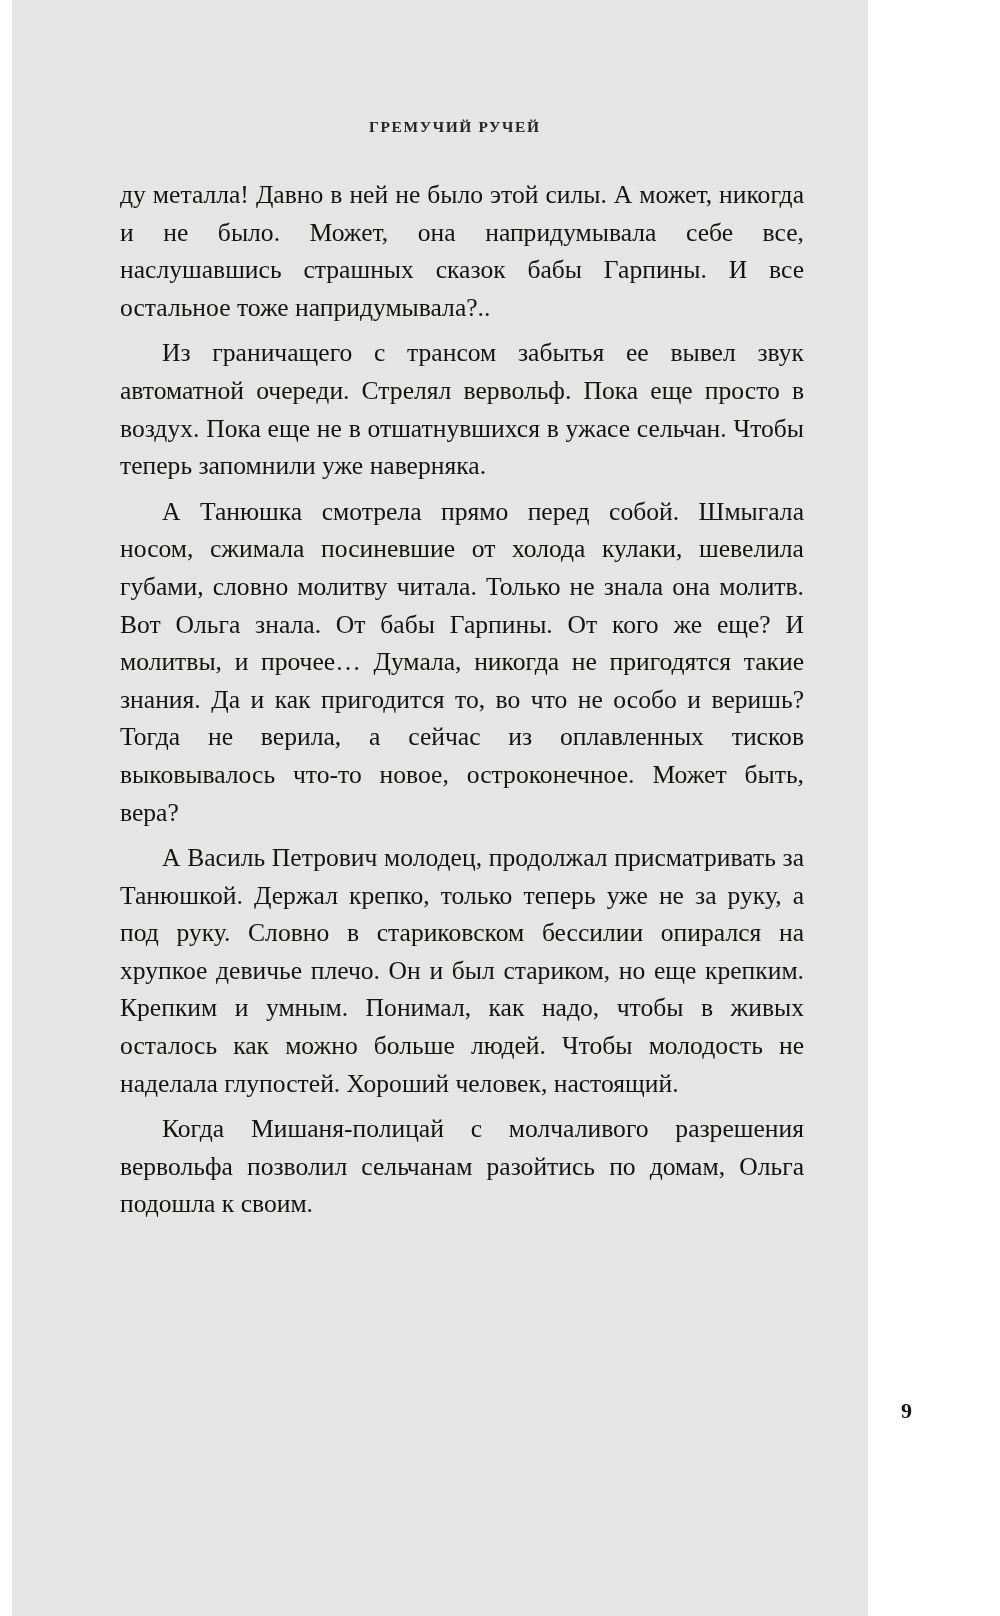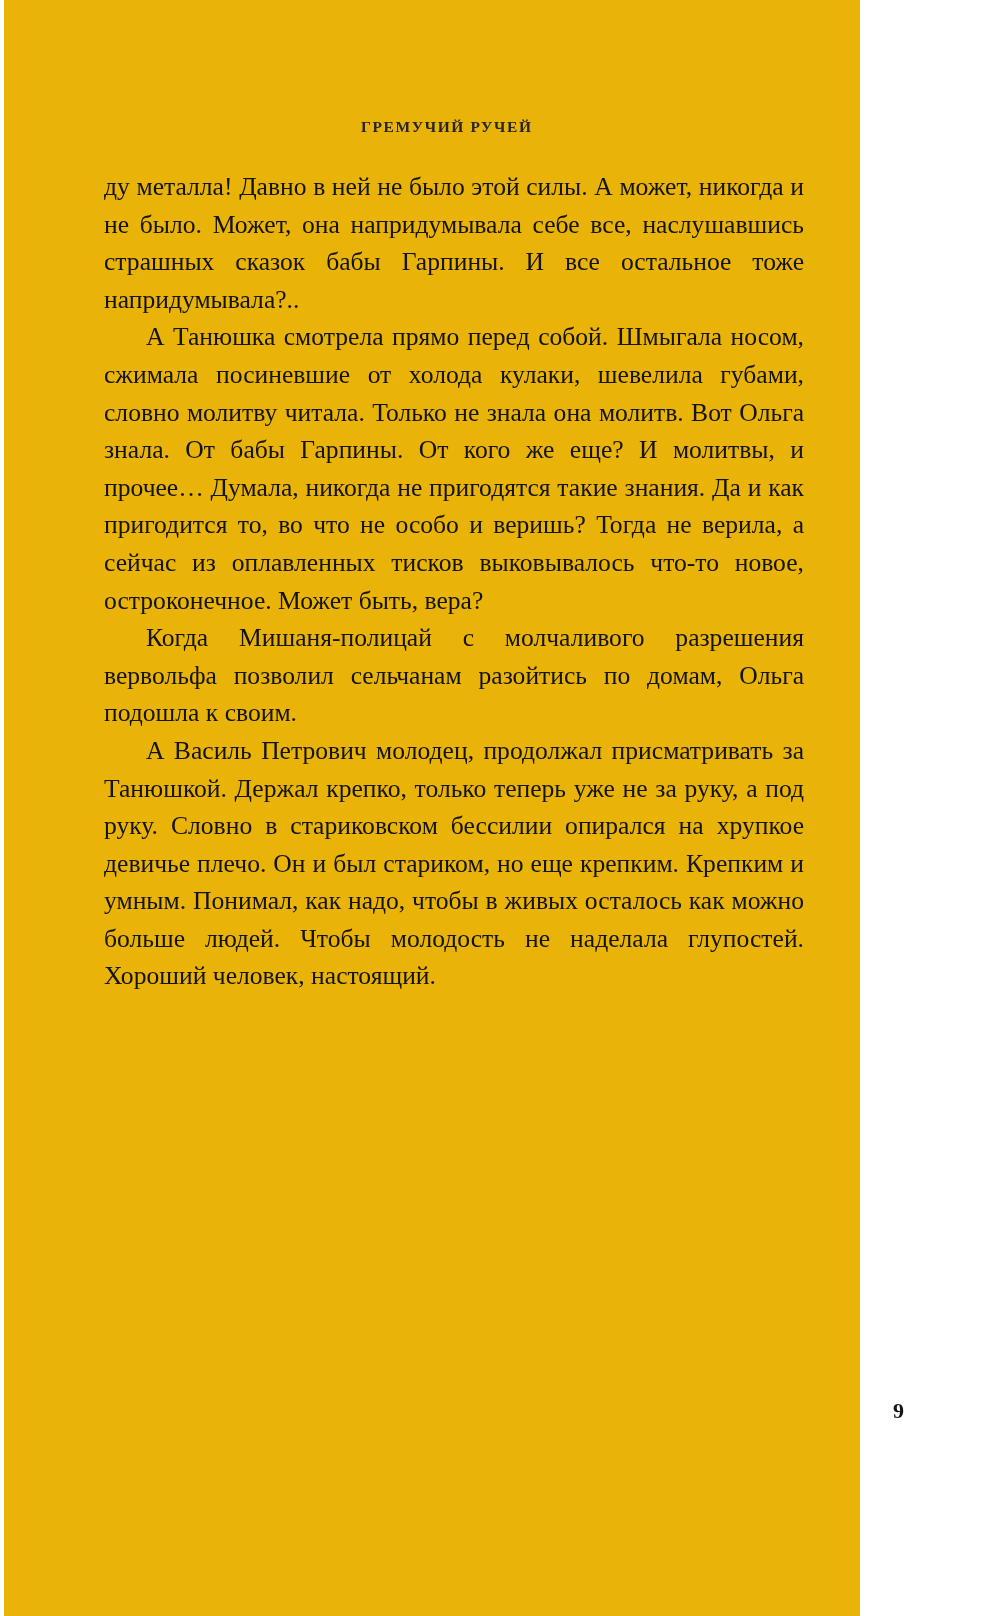--- a/index.html
+++ b/index.html
@@ -11,24 +11,24 @@
     width: 1000px;
     height: 1616px;
     position: relative;
     font-family: "Liberation Serif", "DejaVu Serif", serif;
     color: #1a1a1a;
     overflow: hidden;
   }
   .page {
     position: absolute;
     top: 0;
-    left: 4px;
+    left: 12px;
     width: 856px;
     height: 1616px;
-    background: #eab308;
+    background: #e5e5e5;
   }
   .running-head {
     position: absolute;
     top: 118px;
     left: 357px;
     font-family: "Liberation Serif", "DejaVu Serif", serif;
     font-size: 15.5px;
     letter-spacing: 1.6px;
     font-weight: 600;
     color: #262626;
@@ -40,21 +40,21 @@
     left: 100px;
     width: 700px;
     font-size: 25.6px;
     line-height: 37.6px;
     text-align: justify;
     text-justify: inter-word;
     color: #13130f;
     hyphens: manual;
   }
   .text-block p {
-    margin: 0;
+    margin: 8px;
     text-indent: 42px;
   }
   .text-block p.no-indent {
     text-indent: 0;
   }
   .folio {
     position: absolute;
     top: 1398px;
     left: 0;
     width: 900px;
@@ -67,20 +67,21 @@
 </style>
 </head>
 <body>
 
 <div class="page">
 
   <div class="running-head">ГРЕМУЧИЙ РУЧЕЙ</div>
 
   <div class="text-block">
     <p class="no-indent">ду металла! Давно в ней не было этой силы. А может, никогда и не было. Может, она напридумывала себе все, наслушавшись страшных сказок бабы Гарпины. И все остальное тоже напридумывала?..</p>
+    <p>Из граничащего с трансом забытья ее вывел звук автоматной очереди. Стрелял вервольф. Пока еще просто в воздух. Пока еще не в отшатнувшихся в ужасе сельчан. Чтобы теперь запомнили уже наверняка.</p>
     <p>А Танюшка смотрела прямо перед собой. Шмыгала носом, сжимала посиневшие от холода кулаки, шевелила губами, словно молитву читала. Только не знала она молитв. Вот Ольга знала. От бабы Гарпины. От кого же еще? И молитвы, и прочее… Думала, никогда не пригодятся такие знания. Да и как пригодится то, во что не особо и веришь? Тогда не верила, а сейчас из оплавленных тисков выковывалось что-то новое, остроконечное. Может быть, вера?</p>
+    <p>А Василь Петрович молодец, продолжал присматривать за Танюшкой. Держал крепко, только теперь уже не за руку, а под руку. Словно в стариковском бессилии опирался на хрупкое девичье плечо. Он и был стариком, но еще крепким. Крепким и умным. Понимал, как надо, чтобы в живых осталось как можно больше людей. Чтобы молодость не наделала глупостей. Хороший человек, настоящий.</p>
     <p>Когда Мишаня-полицай с молчаливого разрешения вервольфа позволил сельчанам разойтись по домам, Ольга подошла к своим.</p>
-    <p>А Василь Петрович молодец, продолжал присматривать за Танюшкой. Держал крепко, только теперь уже не за руку, а под руку. Словно в стариковском бессилии опирался на хрупкое девичье плечо. Он и был стариком, но еще крепким. Крепким и умным. Понимал, как надо, чтобы в живых осталось как можно больше людей. Чтобы молодость не наделала глупостей. Хороший человек, настоящий.</p>
   </div>
 
   <div class="folio">9</div>
 
 </div>
 
 </body></html>

